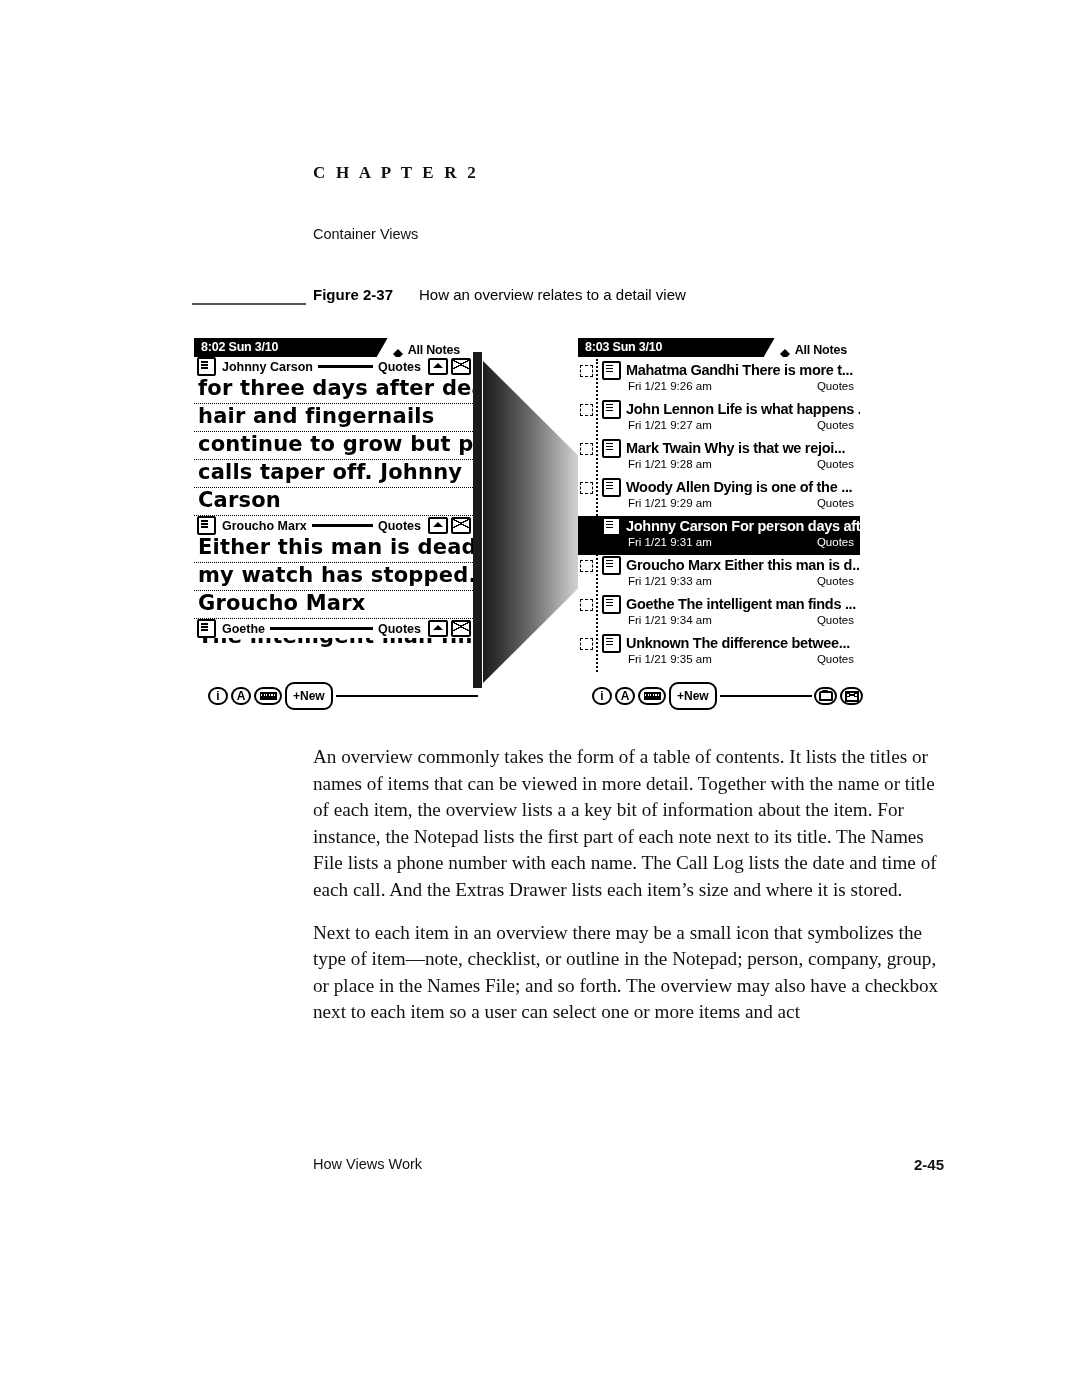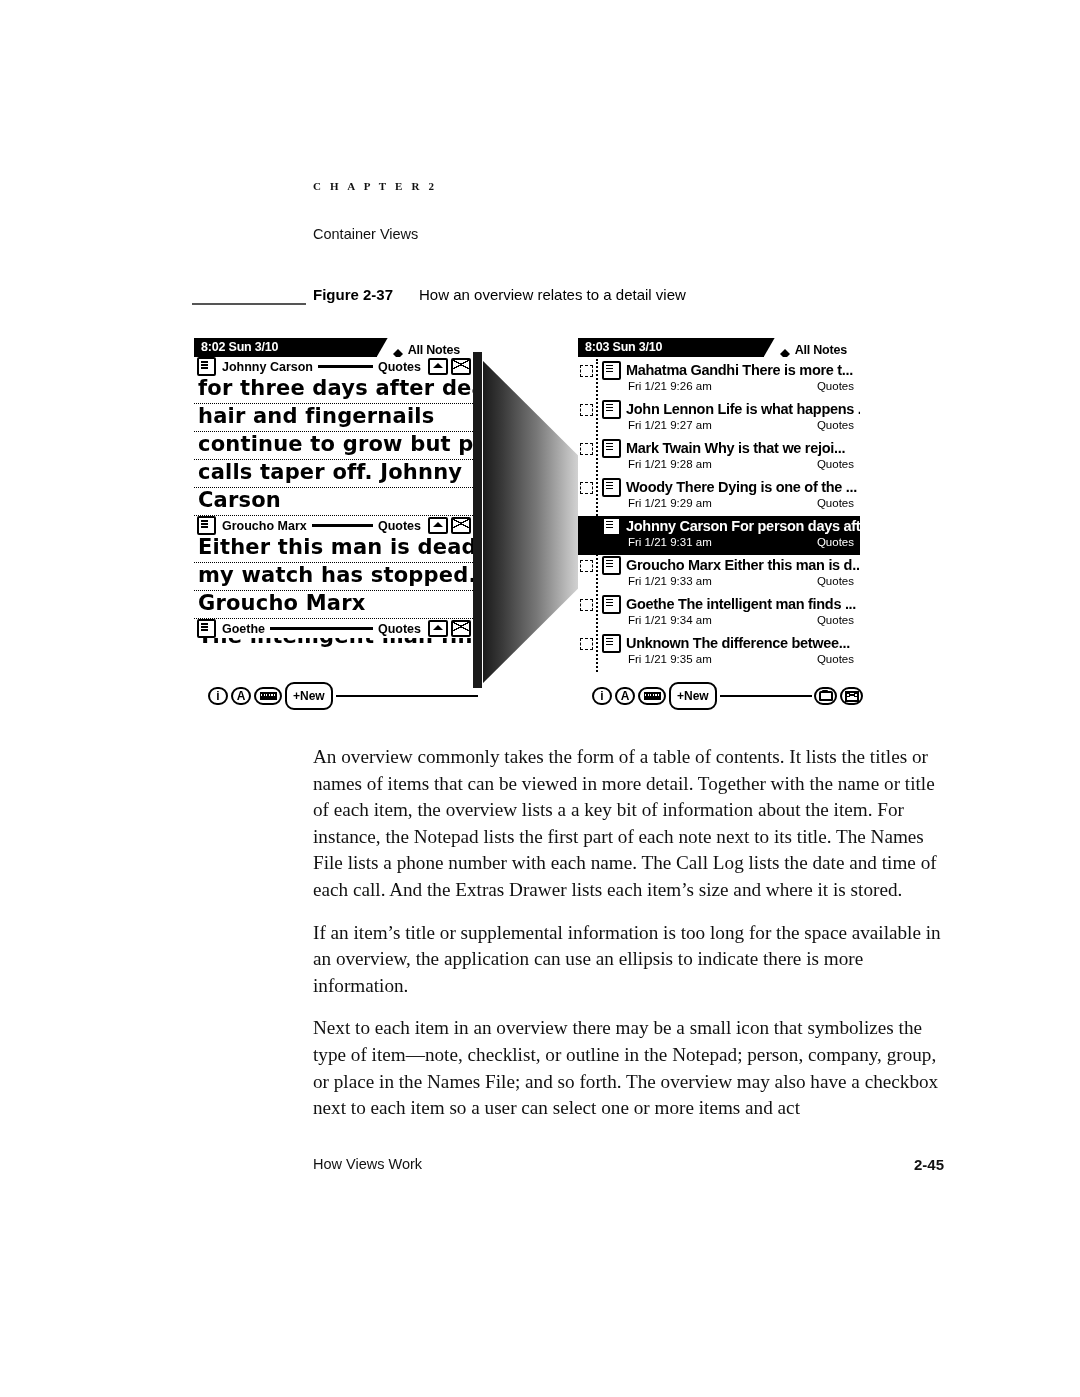--- a/index.html
+++ b/index.html
@@ -13,23 +13,23 @@
     position: relative;
     font-family: "Liberation Serif", serif;
     color: #000;
     overflow: hidden;
   }
 
   
   .chapter-line {
     position: absolute;
     left: 313px;
-    top: 180px;
+    top: 163px;
     font-family: "Liberation Serif", serif;
-    font-size: 11px;
+    font-size: 17px;
     font-weight: bold;
     letter-spacing: 3.2px;
     color: #111;
   }
   .running-head {
     position: absolute;
     left: 313px;
     top: 226px;
     font-family: "Liberation Sans", sans-serif;
     font-size: 14.5px;
@@ -580,21 +580,21 @@
         </div>
 
         <div class="ov-row">
           <span class="checkbox"></span>
           <div class="row-top">
             <span class="note-icon">
                 <i></i>
                 <i></i>
                 <i></i>
               </span>
-            <span class="ov-title">Woody There Dying is one of the ...</span>
+            <span class="ov-title">Woody Allen Dying is one of the ...</span>
           </div>
           <div class="row-bottom">
             <span>Fri 1/21 9:29 am</span>
             <span>Quotes</span>
           </div>
         </div>
 
         <div class="ov-row selected">
           <span class="checkbox"></span>
           <div class="row-top">
@@ -676,18 +676,17 @@
         <div class="pill icon-btn">
             <span class="glyph-env"></span>
           </div>
       </div>
     </div>
   </div>
 </div>
 
 <div class="body-copy">
   <p>An overview commonly takes the form of a table of contents. It lists the titles or names of items that can be viewed in more detail. Together with the name or title of each item, the overview lists a a key bit of information about the item. For instance, the Notepad lists the first part of each note next to its title. The Names File lists a phone number with each name. The Call Log lists the date and time of each call. And the Extras Drawer lists each item’s size and where it is stored.</p>
-  <p>If an item’s title or supplemental information is too long for the space available in an overview, the application can use an ellipsis to indicate there is more information.</p>
   <p>Next to each item in an overview there may be a small icon that symbolizes the type of item—note, checklist, or outline in the Notepad; person, company, group, or place in the Names File; and so forth. The overview may also have a checkbox next to each item so a user can select one or more items and act</p>
 </div>
 
 <div class="footer-left">How Views Work</div>
 <div class="footer-right">2-45</div>
 
 </body></html>

